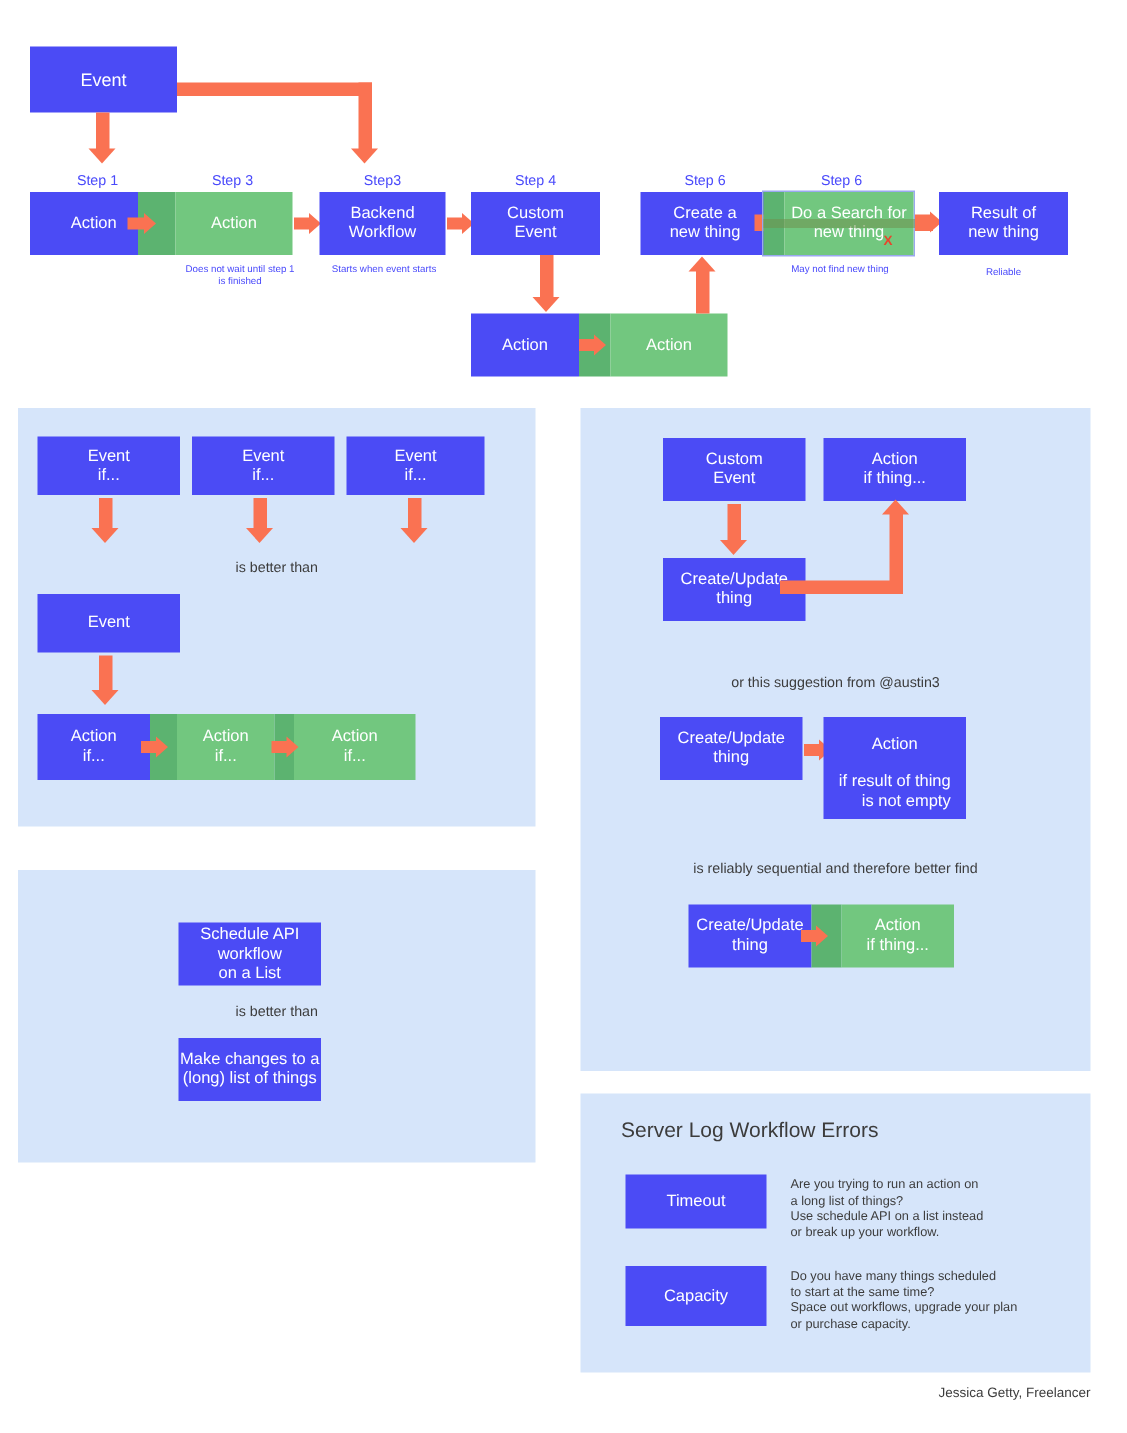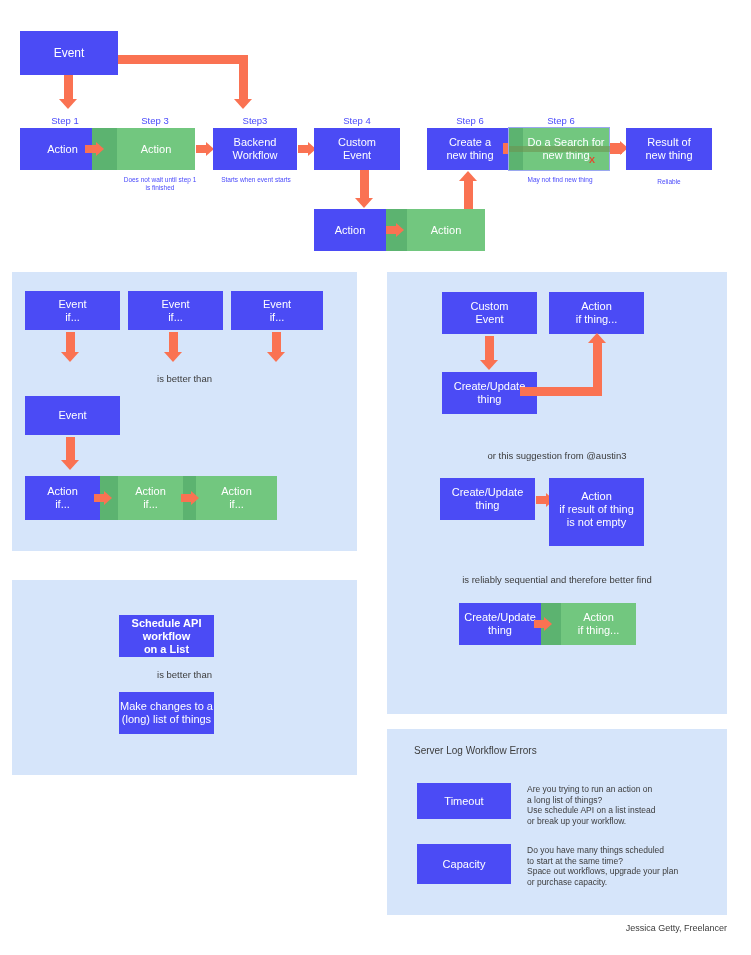--- a/index.html
+++ b/index.html
@@ -58,21 +58,21 @@
   .body-text{
     position:absolute;
     color:#3c3c3c;
     font-size:8.5px;
     line-height:10.5px;
     white-space:pre-line;
   }
   .panel-title{
     position:absolute;
     color:#3c3c3c;
-    font-size:10px;
+    font-size:14px;
     white-space:nowrap;
   }
   .credit{
     position:absolute;
     color:#3c3c3c;
     font-size:9px;
     white-space:nowrap;
   }
   .xmark{
     position:absolute;
@@ -200,21 +200,21 @@
 <div class="node green-light" style="left:196px;top:476px;width:81px;height:44px;">Action
 if...</div>
 
 <div class="ar-sm" style="left:94px;top:494px;width:12px;height:8px;"></div>
 <div class="ar-head hd-right-sm" style="left:104px;top:491px;"></div>
 <div class="ar-sm" style="left:181px;top:494px;width:12px;height:8px;"></div>
 <div class="ar-head hd-right-sm" style="left:191px;top:491px;"></div>
 
 <div class="panel" style="left:12px;top:580px;width:345px;height:195px;"></div>
 
-<div class="node blue" style="left:119px;top:615px;width:95px;height:42px;font-weight:bold;">Schedule API
+<div class="node blue" style="left:119px;top:615px;width:95px;height:42px;">Schedule API
 workflow
 on a List</div>
 <div class="caption" style="left:12px;top:669px;width:345px;text-align:center;">is better than</div>
 <div class="node blue" style="left:119px;top:692px;width:95px;height:42px;text-align:center;">Make changes to a
 (long) list of things</div>
 
 <div class="panel" style="left:387px;top:272px;width:340px;height:442px;"></div>
 
 <div class="node blue" style="left:442px;top:292px;width:95px;height:42px;">Custom
 Event</div>
@@ -234,21 +234,21 @@
 <div class="caption" style="left:387px;top:450px;width:340px;text-align:center;">or this suggestion from @austin3</div>
 
 <div class="node blue" style="left:440px;top:478px;width:95px;height:42px;">Create/Update
 thing</div>
 
 <div class="ar-sm" style="left:536px;top:496px;width:12px;height:8px;"></div>
 <div class="ar-head hd-right-sm" style="left:546px;top:493px;"></div>
 
 <div class="node blue" style="left:549px;top:478px;width:95px;height:68px;flex-direction:column;justify-content:flex-start;padding-top:12px;">
   <span>Action</span>
-  <span style="margin-top:0;text-align:center;white-space:pre-line;">if result of thing
+  <span style="margin-top:12px;text-align:right;white-space:pre-line;">if result of thing
 is not empty</span>
 </div>
 
 <div class="caption" style="left:387px;top:574px;width:340px;text-align:center;">is reliably sequential and therefore better find</div>
 
 <div class="node blue" style="left:459px;top:603px;width:82px;height:42px;">Create/Update
 thing</div>
 <div class="node green-dark" style="left:541px;top:603px;width:20px;height:42px;"></div>
 <div class="node green-light" style="left:561px;top:603px;width:75px;height:42px;">Action
 if thing...</div>

